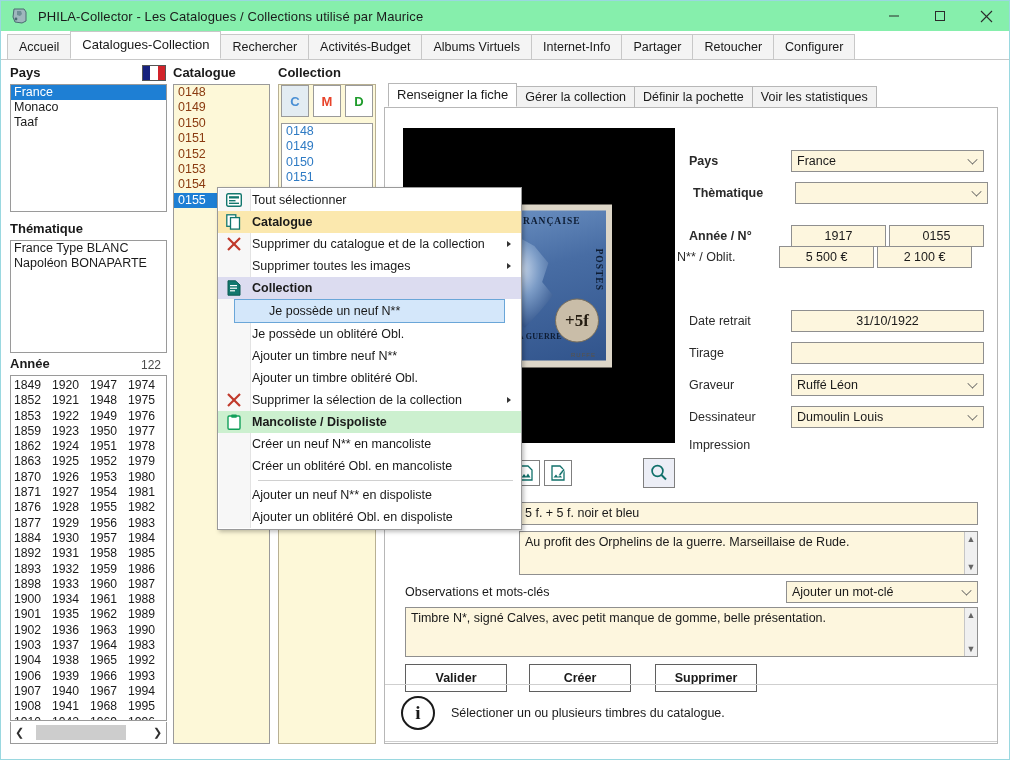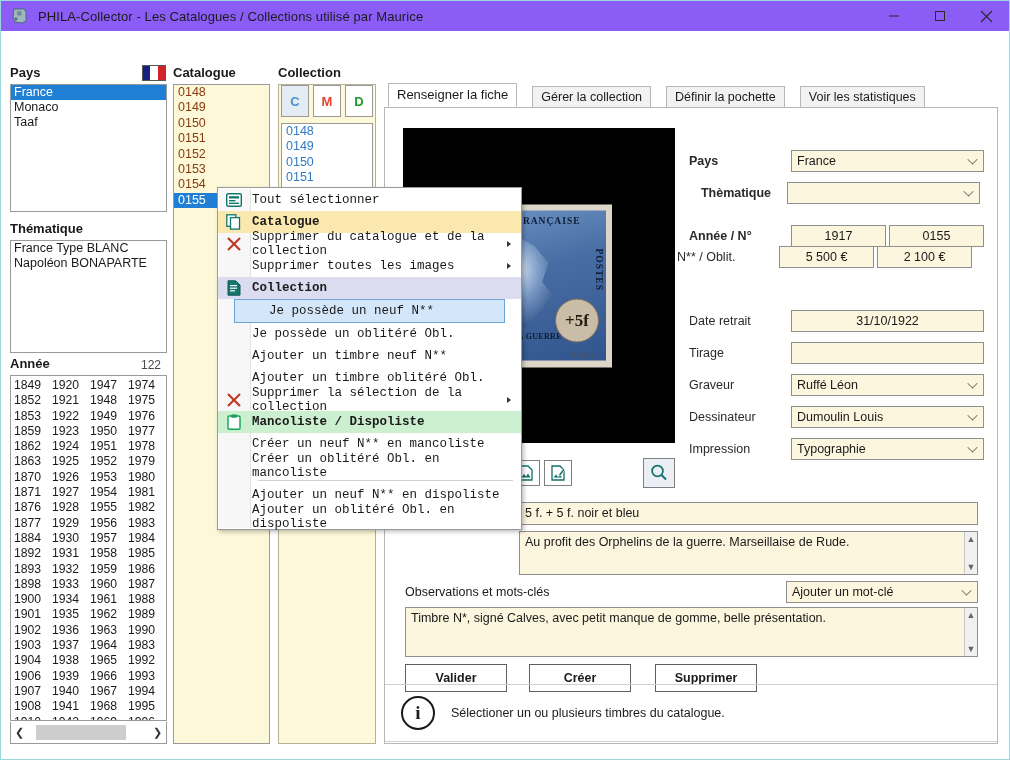--- a/index.html
+++ b/index.html
@@ -16,21 +16,21 @@
     position:relative;
     width:1010px; height:760px;
     border:1px solid #9ad8e0;
     background:#ffffff;
     overflow:hidden;
   }
 
   
   .titlebar {
     position:absolute; left:0; top:0; width:1008px; height:30px;
-    background:#8b5cf6;
+    background:#86efac;
     display:flex; align-items:center;
   }
   .title-icon {
     width:18px; height:18px; margin-left:10px; margin-right:9px;
     position:relative;
   }
   .title-text {
     font-size:13px; color:#1b1b1b; letter-spacing:0.1px;
   }
   .win-buttons { margin-left:auto; display:flex; height:30px; }
@@ -132,21 +132,21 @@
     position:absolute; left:280px; top:122px; width:92px; height:66px;
     background:#ffffff; border:1px solid #9a9a9a; overflow:hidden;
   }
   #collection-list .li { color:#2f7bc4; height:15.4px; line-height:15.4px; padding-left:4px; }
 
   
   #right-panel {
     position:absolute; left:383px; top:83px; width:614px; height:660px;
   }
   .rtabs { display:flex; align-items:flex-end; height:24px; padding-left:4px;
-           border-bottom:1px solid #b7b7b7;gap:16px; }
+           border-bottom:1px solid #b7b7b7; }
   .rtab {
     height:21px; line-height:20px; padding:0 8px; font-size:12.5px;
     background:#f2f2f2; border:1px solid #b7b7b7; border-bottom:none; margin-right:-1px;
     white-space:nowrap;
   }
   .rtab.active { background:#ffffff; height:24px; line-height:22px; font-size:13px;
                  border-bottom:1px solid #ffffff; z-index:3; }
   .rbody {
     border:1px solid #b7b7b7; border-top:none;
     height:636px; background:#ffffff; position:relative;
@@ -255,21 +255,20 @@
   #status-text { font-size:12.5px; }
 
   
   #ctxmenu {
     position:absolute; left:216px; top:186px; width:305px;
     background:#ffffff;
     border:1px solid #9a9a9a;
     box-shadow:2px 2px 4px rgba(0,0,0,0.25);
     z-index:50;
     padding:1px 0;
-    font-family:Liberation Mono, monospace;
   }
   #ctxmenu .gutter {
     position:absolute; left:1px; top:1px; width:32px; bottom:1px;
     background:#f7f7f7; border-right:1px solid #e3e3e3;
   }
   .mi {
     position:relative; height:22px; display:flex; align-items:center;
     font-size:12.5px; z-index:2; padding-left:34px; color:#1a1a1a;
   }
   .mi .mico {
@@ -315,20 +314,31 @@
       </div>
       <div class="win-btn">
         <svg width="13" height="13" viewBox="0 0 13 13">
             <line x1="1" y1="1" x2="12" y2="12" stroke="#2b2b2b" stroke-width="1.1"></line>
             <line x1="12" y1="1" x2="1" y2="12" stroke="#2b2b2b" stroke-width="1.1"></line>
           </svg>
       </div>
     </div>
   </div>
 
+  <div class="tabstrip" id="main-tabs">
+      <div class="tab">Accueil</div>
+      <div class="tab active">Catalogues-Collection</div>
+      <div class="tab">Rechercher</div>
+      <div class="tab">Activités-Budget</div>
+      <div class="tab">Albums Virtuels</div>
+      <div class="tab">Internet-Info</div>
+      <div class="tab">Partager</div>
+      <div class="tab">Retoucher</div>
+      <div class="tab">Configurer</div>
+    </div>
 
   <div id="pays-label" class="panel-label">Pays</div>
   <div id="flag-icon">
     <i style="background:#17227e"></i>
       <i style="background:#ffffff"></i>
       <i style="background:#d1232a"></i>
   </div>
   <div id="pays-list" class="listbox">
       <div class="li sel">France</div>
       <div class="li">Monaco</div>
@@ -525,21 +535,21 @@
       </div>
 
       <div class="frow" style="left:304px; top:42px;">
         <div class="flab b">Pays</div>
         <div class="fsel" style="width:193px;">
           <span>France</span>
           <span class="chev"></span>
         </div>
       </div>
 
-      <div class="frow" style="left:300px; top:74px;text-align:center;">
+      <div class="frow" style="left:308px; top:74px;">
         <div class="flab b">Thèmatique</div>
         <div class="fsel" style="width:193px;">
           <span></span>
           <span class="chev"></span>
         </div>
       </div>
 
       <div class="frow" style="left:304px; top:106px;margin-top:11px;">
         <div class="flab b">Année / N°</div>
         <div class="fin center" style="width:95px;">1917</div>
@@ -574,24 +584,20 @@
       <div class="frow" style="left:304px; top:298px;">
         <div class="flab">Dessinateur</div>
         <div class="fsel" style="width:193px;">
           <span>Dumoulin Louis</span>
           <span class="chev"></span>
         </div>
       </div>
 
       <div class="frow" style="left:304px; top:330px;">
         <div class="flab">Impression</div>
-        <div class="fsel" style="width:193px;">
-          <span>Typographie</span>
-          <span class="chev"></span>
-        </div>
       </div>
 
 
       <div class="fin" style="position:absolute; left:134px; top:394px; width:459px; height:23px; line-height:21px;">5 f. + 5 f. noir et bleu</div>
 
       <div class="txtarea" style="position:absolute; left:134px; top:423px; width:459px; height:44px;">
         <span>Au profit des Orphelins de la guerre. Marseillaise de Rude.</span>
         <div class="ta-scroll">
             <span>▲</span>
             <span>▼</span>

